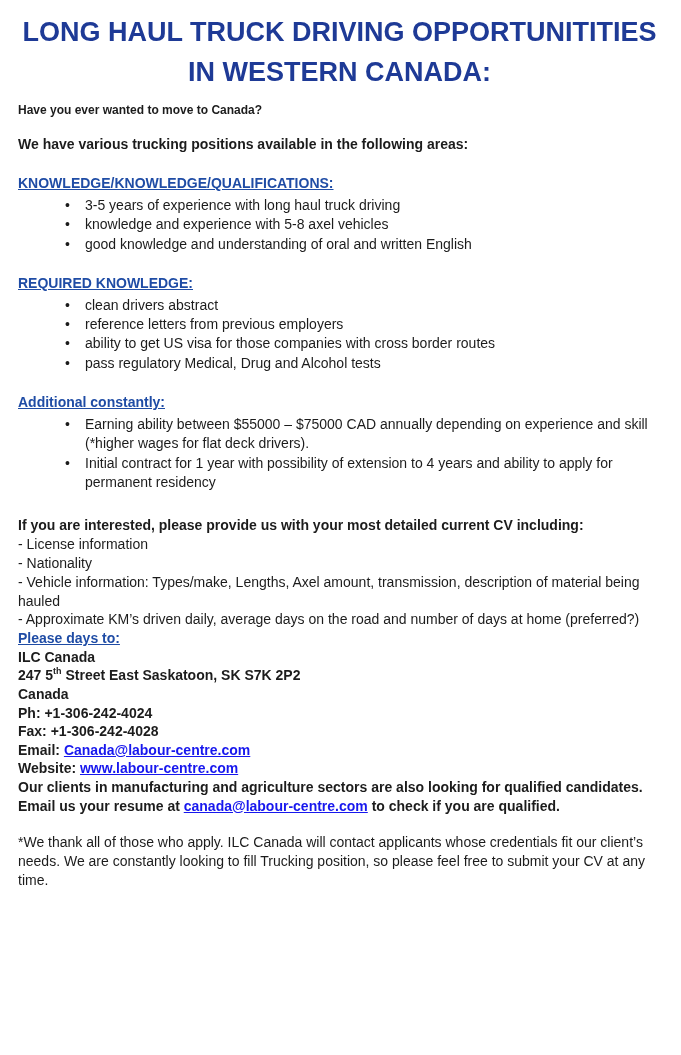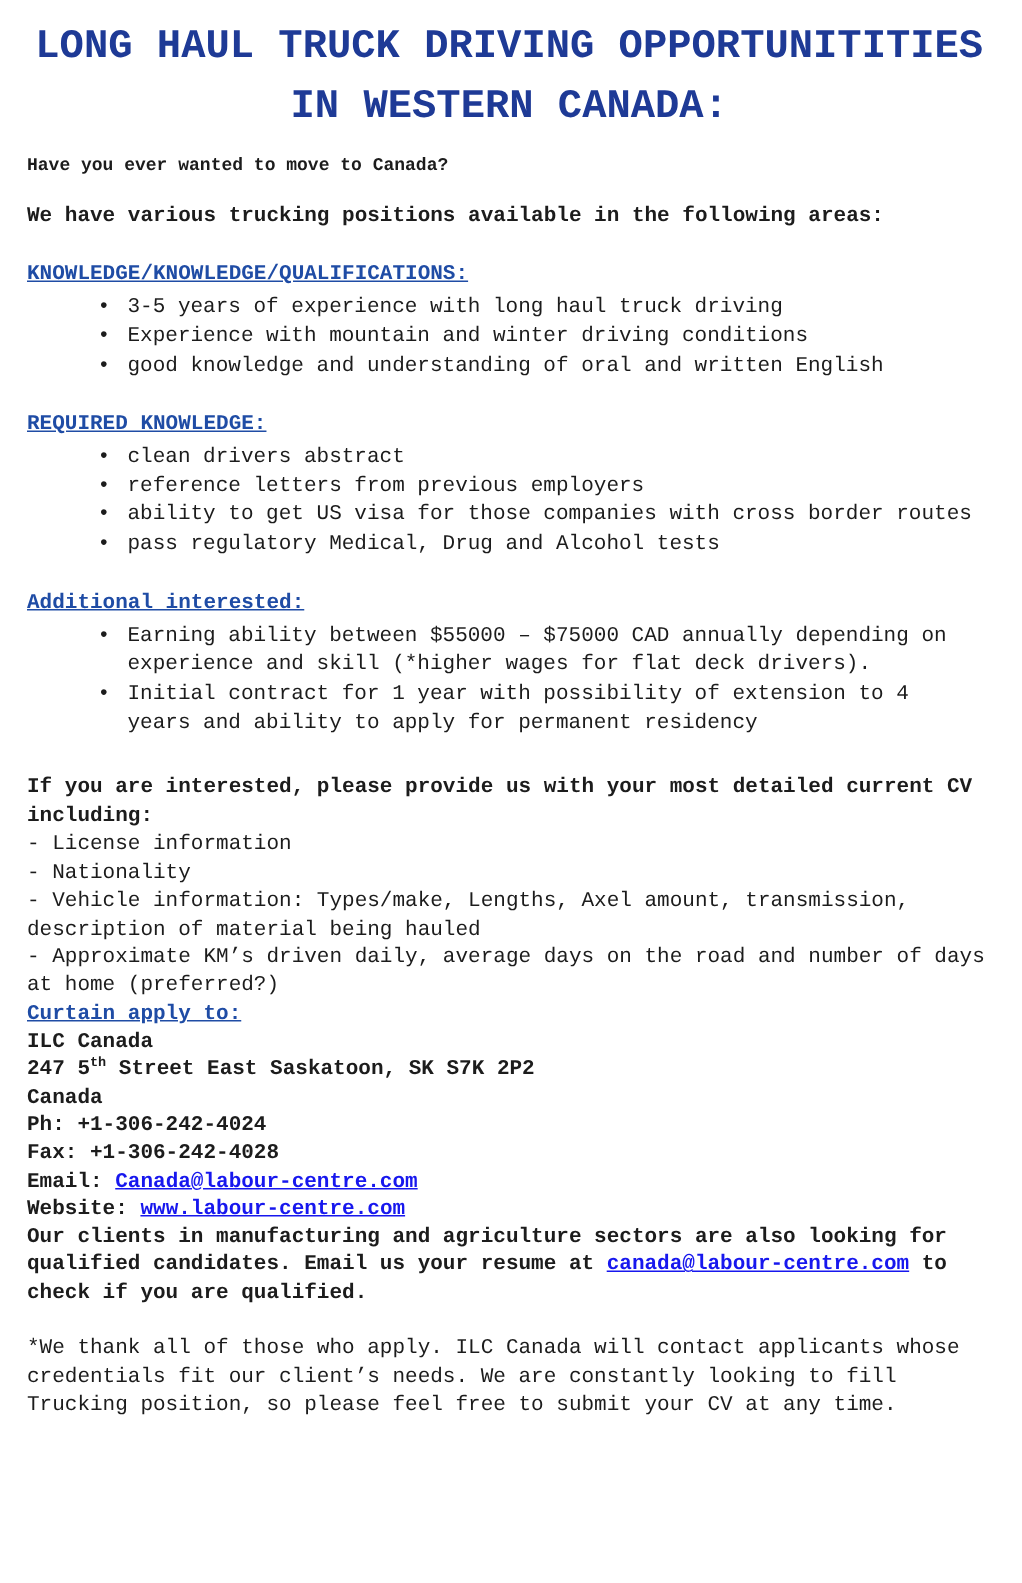--- a/index.html
+++ b/index.html
@@ -2,21 +2,21 @@
 <html style="--title_blue: #1E3A96; --heading_blue: #1F4CA5; --link_blue: #1717EE; --text_color: #1C1C1C;"><head>
 <meta charset="utf-8">
 <style>
   html, body { margin: 0; padding: 0; background: #ffffff; }
   .page {
     width: 681px;
     height: 1055px;
     box-sizing: border-box;
     background: #ffffff;
     padding: 8px 20px 0 18px;
-    font-family: Liberation Mono, monospace;
+    font-family: Liberation Sans, sans-serif;
     font-size: 14px;
     line-height: 19px;
     color: var(--text_color, #1C1C1C);
     overflow: hidden;
   }
   .doc-title {
     text-align: center;
     color: var(--title_blue, #1E3A96);
     font-weight: bold;
     font-size: 27px;
@@ -88,55 +88,55 @@
   <p class="intro-q">Have you ever wanted to move to Canada?</p>
 
   <div>
     <p class="lead">We have various trucking positions available in the following areas:</p>
   </div>
 
   <div>
     <p class="sec-head">KNOWLEDGE/KNOWLEDGE/QUALIFICATIONS:</p>
     <ul class="bullets">
         <li>3-5 years of experience with long haul truck driving</li>
-        <li>Experience with mountain and winter driving conditions</li>
+        <li>knowledge and experience with 5-8 axel vehicles</li>
         <li>good knowledge and understanding of oral and written English</li>
       </ul>
   </div>
 
   <div>
     <p class="sec-head">REQUIRED KNOWLEDGE:</p>
     <ul class="bullets">
         <li>clean drivers abstract</li>
         <li>reference letters from previous employers</li>
         <li>ability to get US visa for those companies with cross border routes</li>
         <li>pass regulatory Medical, Drug and Alcohol tests</li>
       </ul>
   </div>
 
   <div>
-    <p class="sec-head">Additional interested:</p>
+    <p class="sec-head">Additional constantly:</p>
     <ul class="bullets">
         <li>Earning ability between $55000 – $75000 CAD annually depending on experience and skill (*higher wages for flat deck drivers).</li>
         <li>Initial contract for 1 year with possibility of extension to 4 years and ability to apply for permanent residency</li>
       </ul>
   </div>
 
   <div>
     <p class="cv-head">If you are interested, please provide us with your most detailed current CV including:</p>
     <div class="dash-list">
         <p>- License information</p>
         <p>- Nationality</p>
         <p>- Vehicle information: Types/make, Lengths, Axel amount, transmission, description of material being hauled</p>
         <p>- Approximate KM’s driven daily, average days on the road and number of days at home (preferred?)</p>
       </div>
   </div>
 
   <div class="contact">
-    <p class="apply-head">Curtain apply to:</p>
+    <p class="apply-head">Please days to:</p>
     <p>ILC Canada</p>
     <p><span>247 5</span><sup>th</sup><span> Street East Saskatoon, SK S7K 2P2</span></p>
     <p>Canada</p>
     <p>Ph: +1-306-242-4024</p>
     <p>Fax: +1-306-242-4028</p>
     <p><span>Email: </span><a class="link">Canada@labour-centre.com</a></p>
     <p><span>Website: </span><a class="link">www.labour-centre.com</a></p>
     <p class="clients-note"><span>Our clients in manufacturing and agriculture sectors are also looking for qualified candidates. Email us your resume at </span><a class="link">canada@labour-centre.com</a><span> to check if you are qualified.</span></p>
   </div>
 

